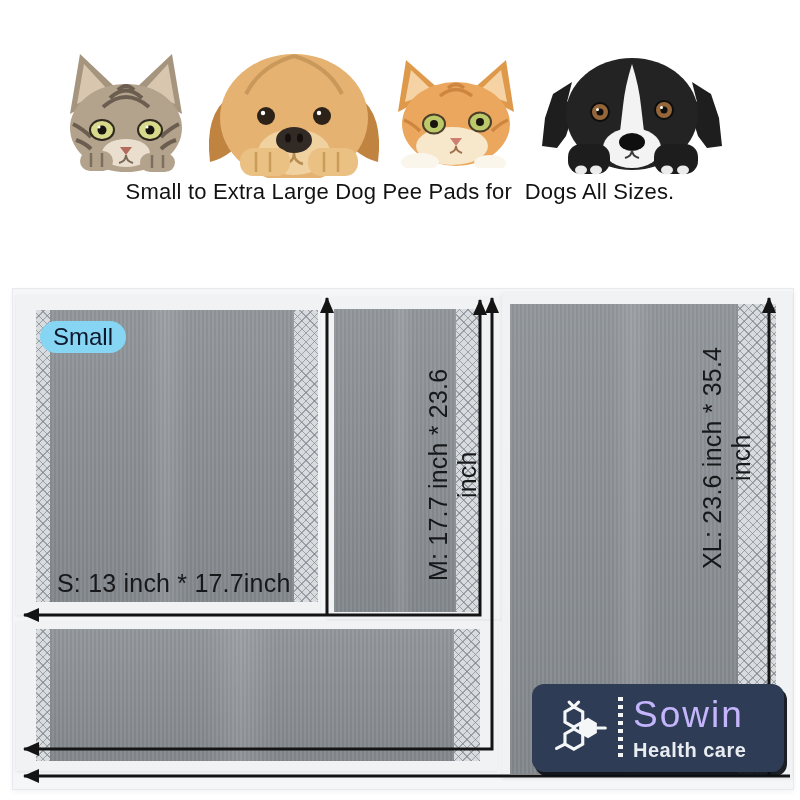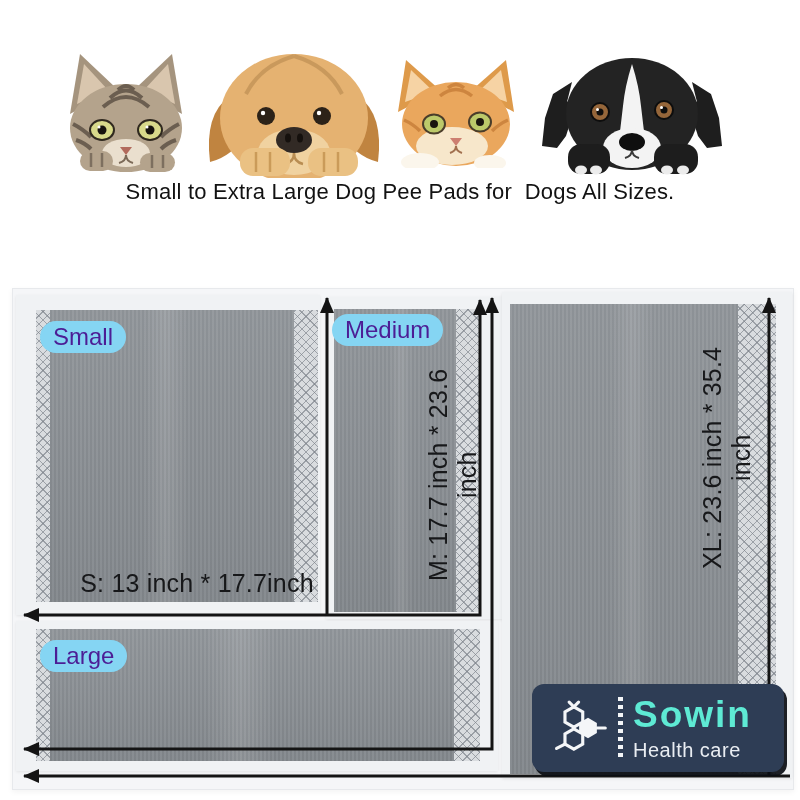--- a/index.html
+++ b/index.html
@@ -22,40 +22,40 @@
           repeating-linear-gradient(90deg, rgba(255,255,255,.045) 0 2px, rgba(0,0,0,.035) 2px 4px),
           linear-gradient(90deg, transparent 0 38%, rgba(255,255,255,.10) 46%, transparent 54%),
           linear-gradient(180deg, rgba(255,255,255,.06), rgba(0,0,0,.06));}
   .xh{position:absolute;top:0;bottom:0;background-color:#d9dcdf;
       background-image:
         repeating-linear-gradient(45deg, rgba(123,129,137,.65) 0 1px, transparent 1px 6px),
         repeating-linear-gradient(-45deg, rgba(123,129,137,.65) 0 1px, transparent 1px 6px);}
   .xh.left{left:0;}
   .xh.right{right:0;}
 
-  .pill{position:absolute;background:#85d5f3;color:#4c1d95;border-radius:17px;
+  .pill{position:absolute;background:#85d5f3;color:#0f172a;border-radius:17px;
         padding:2px 13px;font-size:24px;line-height:28px;}
 
   .dim{position:absolute;color:#17181a;font-size:25px;letter-spacing:.2px;}
-  .dim.h{text-align:center;}
+  .dim.h{}
   .dim.v{writing-mode:vertical-rl;transform:rotate(180deg);text-align:center;}
 
   
   .arrows{position:absolute;left:0;top:0;z-index:5;pointer-events:none;}
 
   
   .logo{position:absolute;left:532px;top:684px;width:252px;height:88px;z-index:10;
         background:#2e3d55;border-radius:12px;box-shadow:3px 4px 0 rgba(10,13,18,.92);
         display:flex;align-items:center;}
   .logo .mol{margin-left:12px;flex:0 0 auto;}
   .logo .ticks{width:5px;height:62px;margin:0 10px 0 8px;flex:0 0 auto;
         background:repeating-linear-gradient(180deg,#f4f6f8 0 4px,transparent 4px 8px);}
   .logo .txt{display:flex;flex-direction:column;line-height:1;}
-  .brand{color:#5eead4;font-size:37px;font-weight:bold;letter-spacing:2px;}
-  .tagline{color:#e9edf2;font-size:20px;font-weight:400;margin-top:7px;letter-spacing:.5px;}
+  .brand{color:#c4b5fd;font-size:37px;font-weight:normal;letter-spacing:2px;}
+  .tagline{color:#e9edf2;font-size:20px;font-weight:700;margin-top:7px;letter-spacing:.5px;}
 </style>
 </head>
 <body>
 
 <div class="stage">
 
   <svg class="animal" style="left:60px;top:48px" width="132" height="124" viewBox="0 0 132 124">
     <polygon points="10,66 20,6 56,40" fill="#a5947e"></polygon>
     <polygon points="17,56 24,16 48,42" fill="#d9c6ae"></polygon>
     <polygon points="122,66 112,6 76,40" fill="#a5947e"></polygon>
@@ -159,37 +159,35 @@
     </div>
   </div>
   <div class="pill" style="left:40px;top:321px">Small</div>
   <div class="dim h" style="left:57px;top:569px;width:280px">S: 13 inch * 17.7inch</div>
 
   <div class="pad" style="left:326px;top:297px;width:178px;height:322px">
     <div class="core" style="left:8px;top:12px;width:146px;height:303px">
       <div class="xh right" style="width:24px"></div>
     </div>
   </div>
-  <div class="pill" style="left:332px;top:314px">Medium</div>
   <div class="dim v" style="left:424px;top:344px;height:262px">M: 17.7 inch * 23.6 inch</div>
 
   <div class="pad" style="left:502px;top:292px;width:290px;height:486px">
     <div class="core" style="left:8px;top:12px;width:266px;height:470px">
       <div class="xh right" style="width:38px"></div>
     </div>
   </div>
   <div class="dim v" style="left:698px;top:325px;height:266px">XL: 23.6 inch * 35.4 inch</div>
 
   <div class="pad" style="left:16px;top:621px;width:482px;height:150px">
     <div class="core" style="left:20px;top:8px;width:444px;height:132px">
       <div class="xh left" style="width:14px"></div>
       <div class="xh right" style="width:26px"></div>
     </div>
   </div>
-  <div class="pill" style="left:40px;top:640px">Large</div>
 
   <svg class="arrows" width="800" height="800" viewBox="0 0 800 800">
     <defs>
       <marker id="ah" markerUnits="userSpaceOnUse" markerWidth="16" markerHeight="14" refX="15" refY="7" orient="auto-start-reverse">
         <polygon points="0,0 16,7 0,14" fill="#141414"></polygon>
       </marker>
       <marker id="ahe" markerUnits="userSpaceOnUse" markerWidth="16" markerHeight="14" refX="15" refY="7" orient="auto">
         <polygon points="0,0 16,7 0,14" fill="#141414"></polygon>
       </marker>
     </defs>

